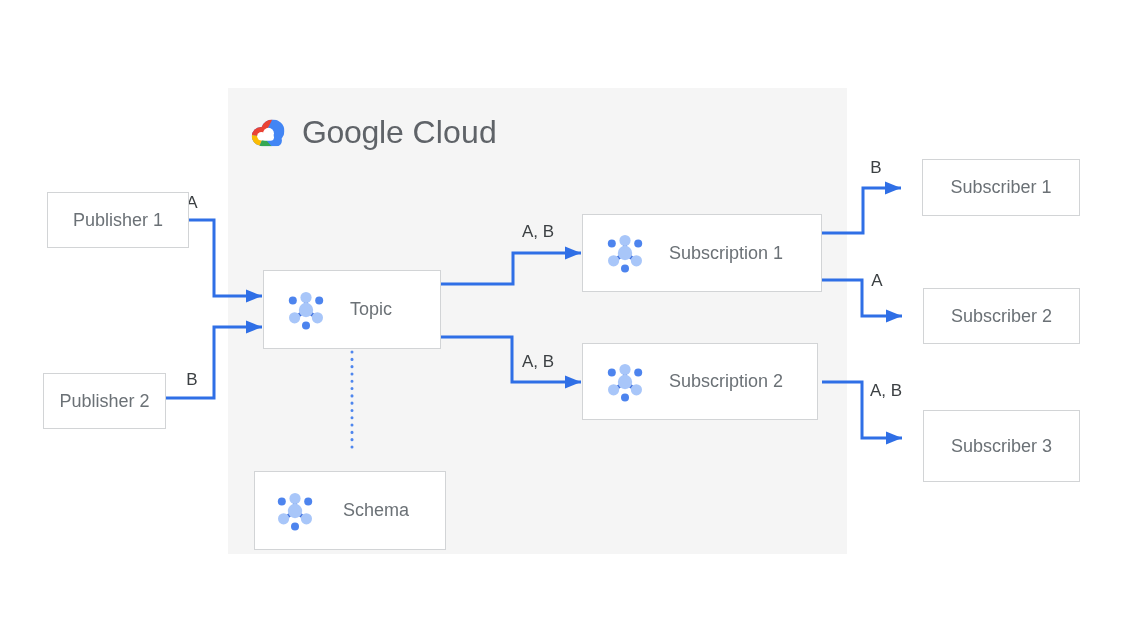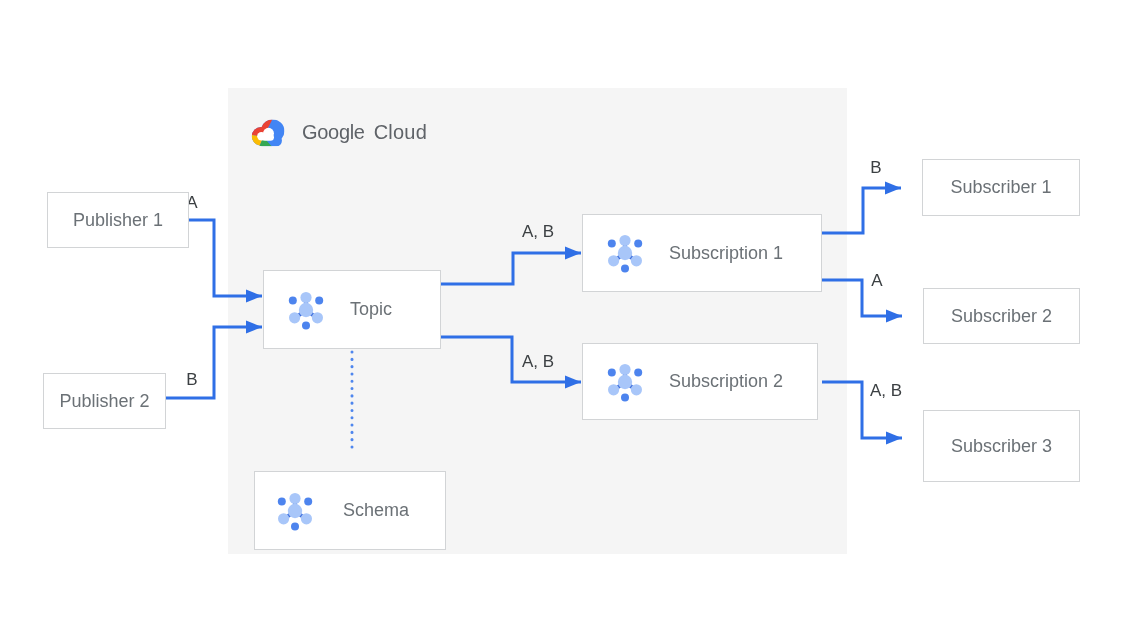--- a/index.html
+++ b/index.html
@@ -18,21 +18,21 @@
   #publisher2{left:23px;top:373px;width:123px;height:56px;}
   #topic{left:263px;top:270px;width:178px;height:79px;}
   #schema{left:254px;top:451px;width:192px;height:79px;padding-left:18px;gap:26px;margin-top:20px;}
   #subscription1{left:582px;top:214px;width:240px;height:78px;}
   #subscription2{left:582px;top:343px;width:236px;height:77px;}
   #subscriber1{left:902px;top:159px;width:158px;height:57px;}
   #subscriber2{left:903px;top:288px;width:157px;height:56px;}
   #subscriber3{left:903px;top:410px;width:157px;height:72px;}
   
   #logo{position:absolute;left:245px;top:112px;display:flex;align-items:center;gap:10px;}
-  #logo-text{font-size:20px;color:#5f6368;display:flex;align-items:center;gap:9px;line-height:40px;}
+  #logo-text{font-size:32px;color:#5f6368;display:flex;align-items:center;gap:9px;line-height:40px;}
   #logo-text .g{font-weight:500;letter-spacing:-0.3px;}
   #logo-text .c{font-weight:400;letter-spacing:0.2px;}
 </style>
 </head>
 <body>
 
 <div id="canvas">
 
   <div id="panel"></div>
 

